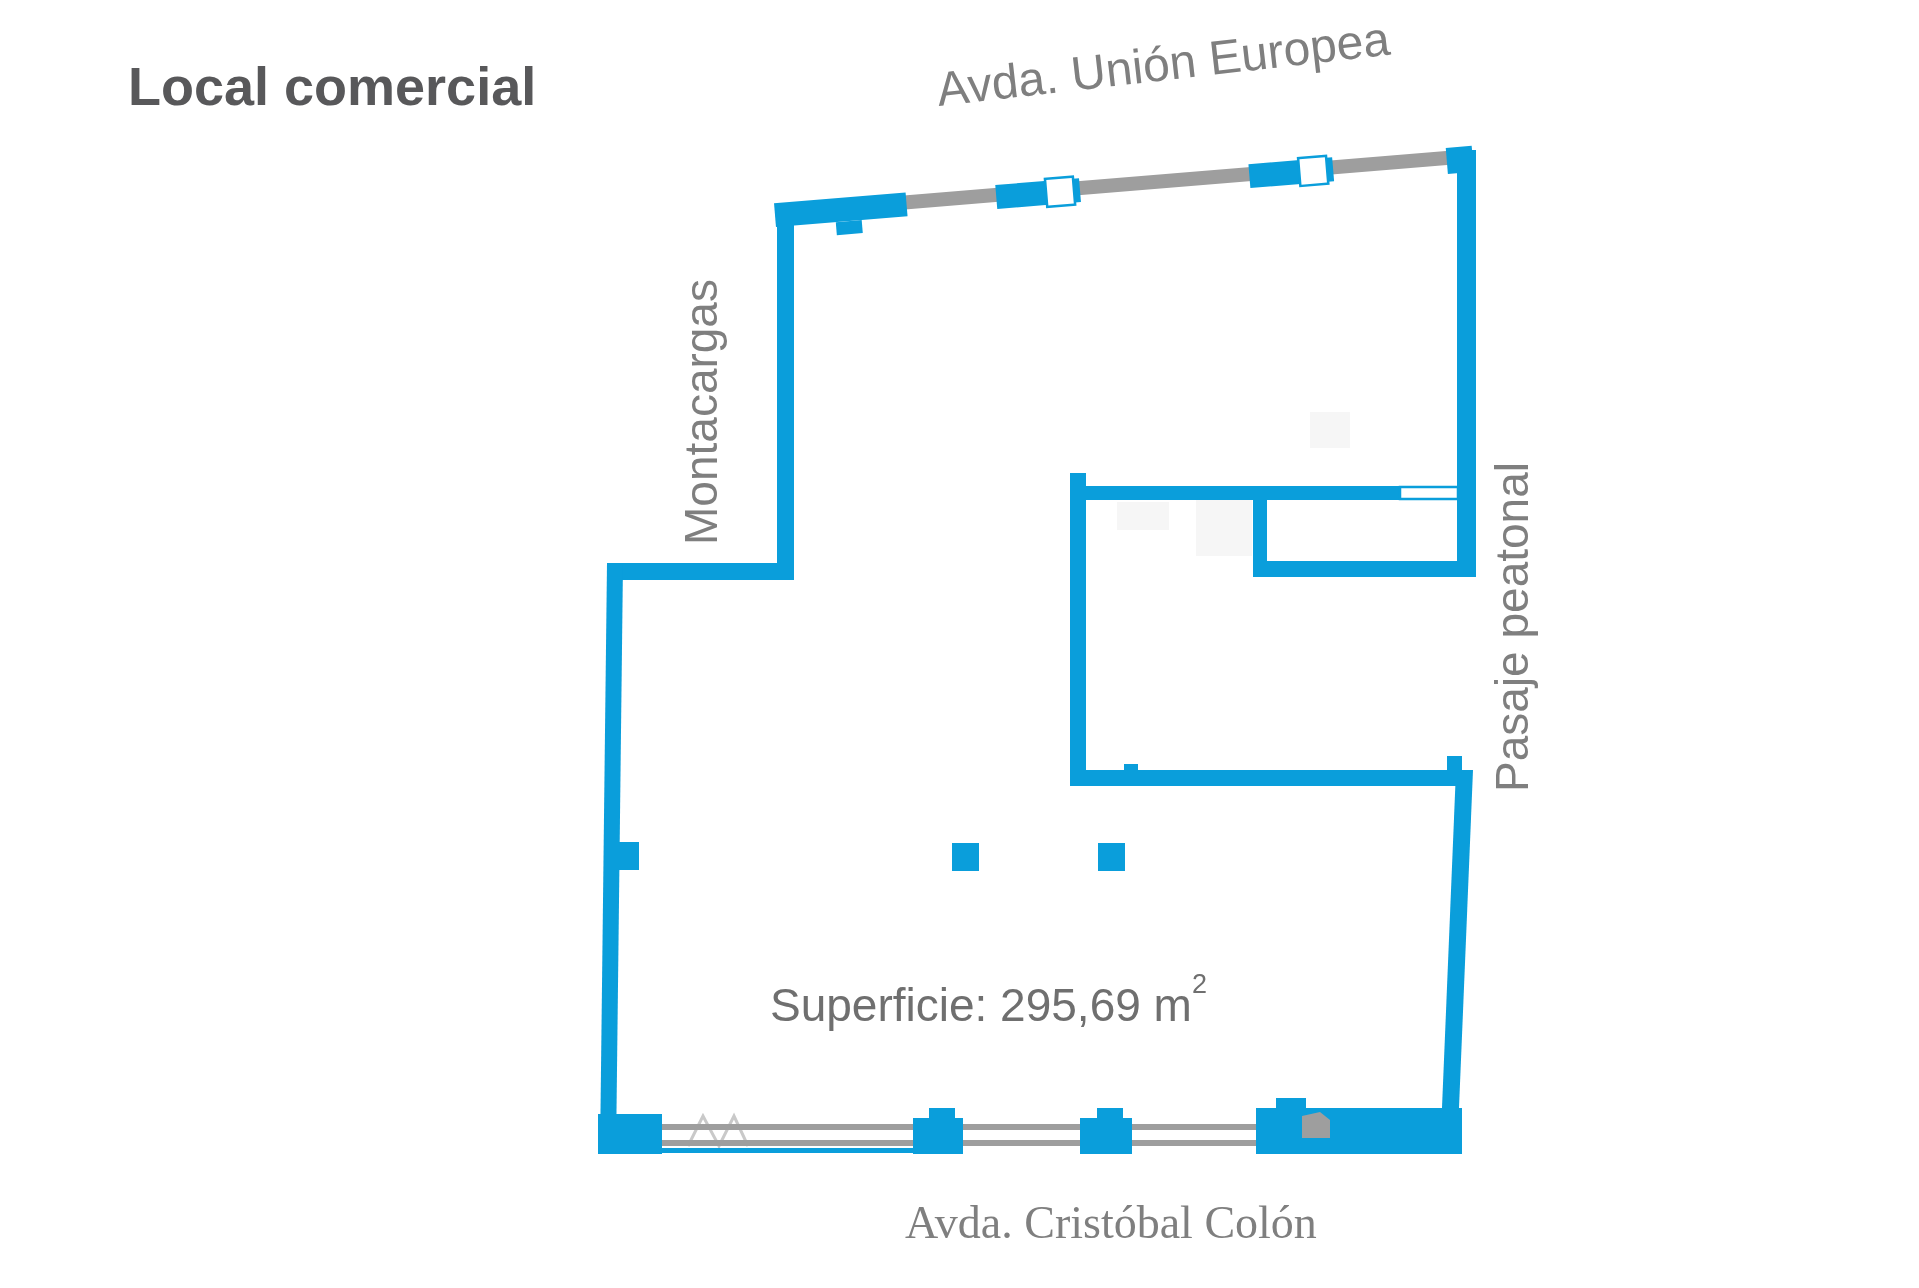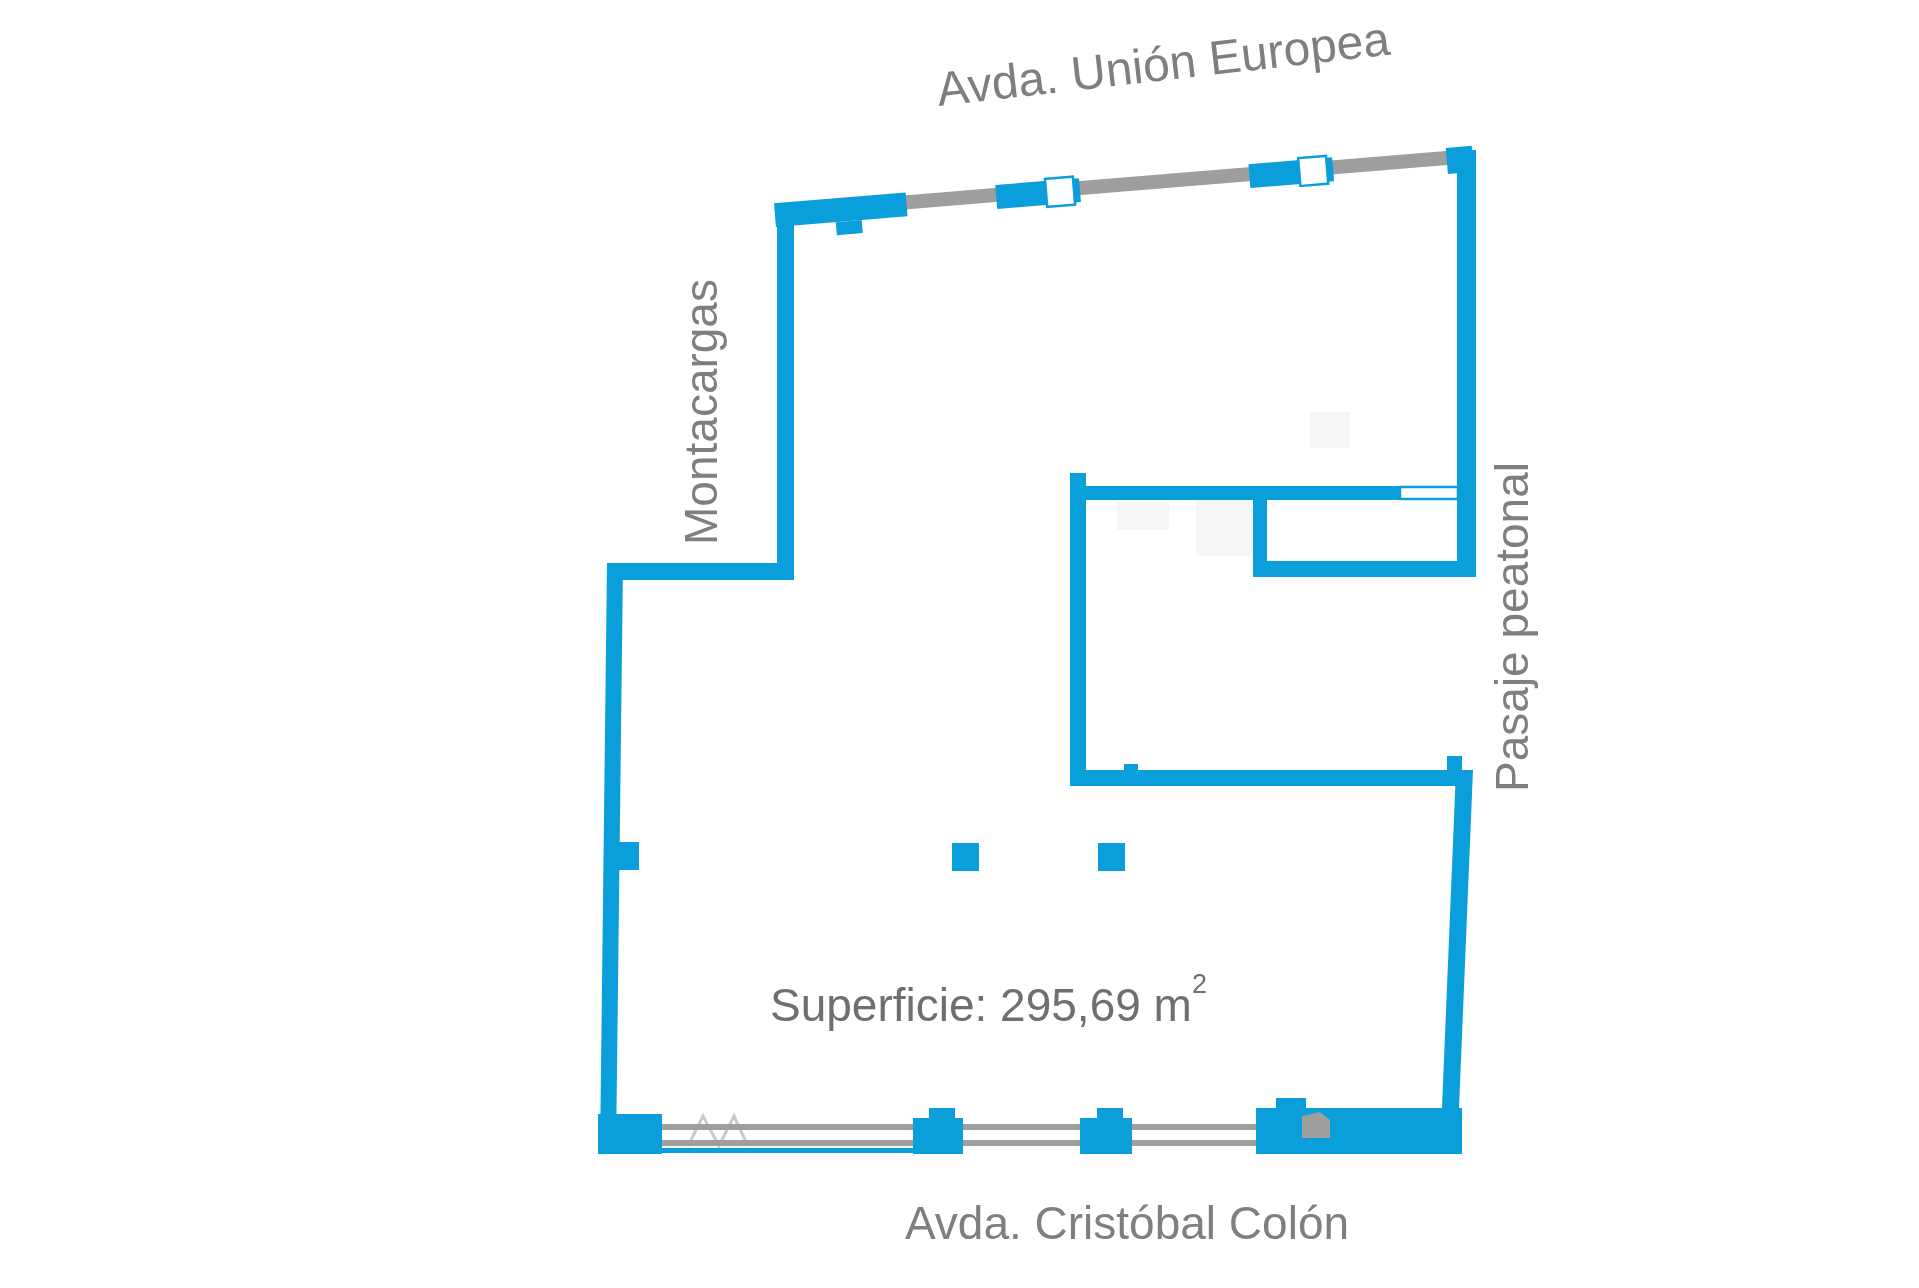--- a/index.html
+++ b/index.html
@@ -27,21 +27,21 @@
     font-size:46px;line-height:1.1;
   }
   .title{
     position:absolute;left:128px;top:55px;color:var(--title-gray);
     font-size:54px;font-weight:bold;white-space:nowrap;
   }
   .street-top{
     left:940px;top:64px;font-size:48px;
     transform:rotate(-6.5deg);transform-origin:left bottom;
   }
-  .street-bottom{left:905px;top:1198px;}
+  .street-bottom{left:905px;top:1198px;font-family:Liberation Serif, serif;}
   .vert-left{
     left:701px;top:412px;
     transform:translate(-50%,-50%) rotate(-90deg);
   }
   .vert-right{
     left:1512px;top:627px;font-size:46px;
     transform:translate(-50%,-50%) rotate(-90deg);
   }
   .area{left:770px;top:970px;color:#6f6f6f;}
   .area sup{font-size:27px;vertical-align:28px;}
@@ -110,20 +110,21 @@
       <rect class="blue" x="1080" y="1118" width="52" height="36"></rect>
       <rect class="blue" x="1097" y="1108" width="26" height="12"></rect>
       <rect class="winline" x="1132" y="1124" width="124" height="6"></rect>
       <rect class="winline" x="1132" y="1140" width="124" height="6"></rect>
       <rect class="blue" x="1256" y="1108" width="206" height="46"></rect>
       <rect class="blue" x="1276" y="1098" width="30" height="12"></rect>
       <polygon class="gray" points="1302,1138 1302,1116 1320,1112 1330,1120 1330,1138"></polygon>
     </g>
   </svg>
 
+  <div class="title">Local comercial</div>
 
   <div class="label street-top">Avda. Unión Europea</div>
 
   <div class="label vert-left">Montacargas</div>
 
   <div class="label vert-right">Pasaje peatonal</div>
 
   <div class="label area">
     <span>Superficie: 295,69 m</span><sup>2</sup>
   </div>

